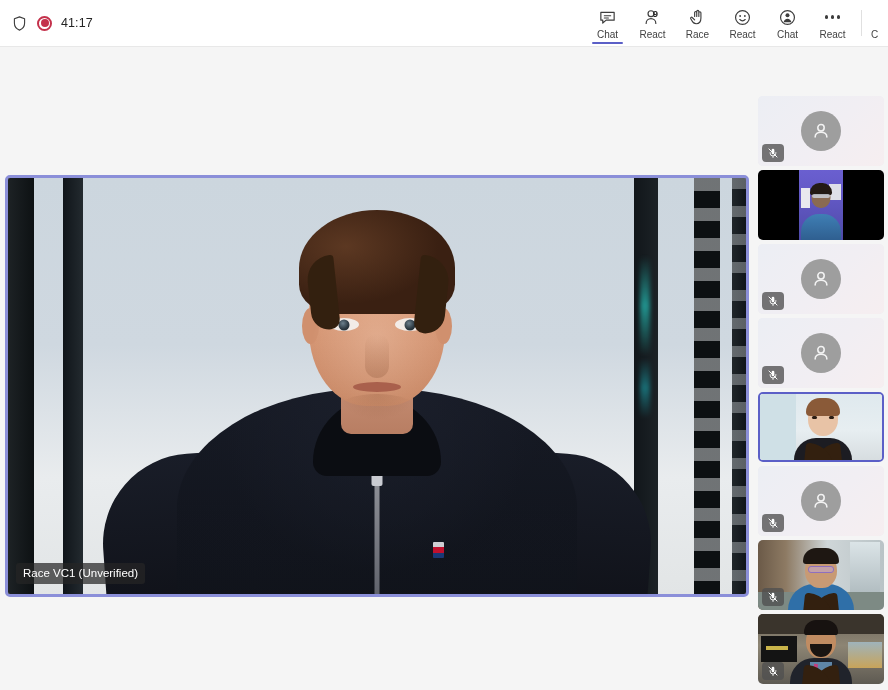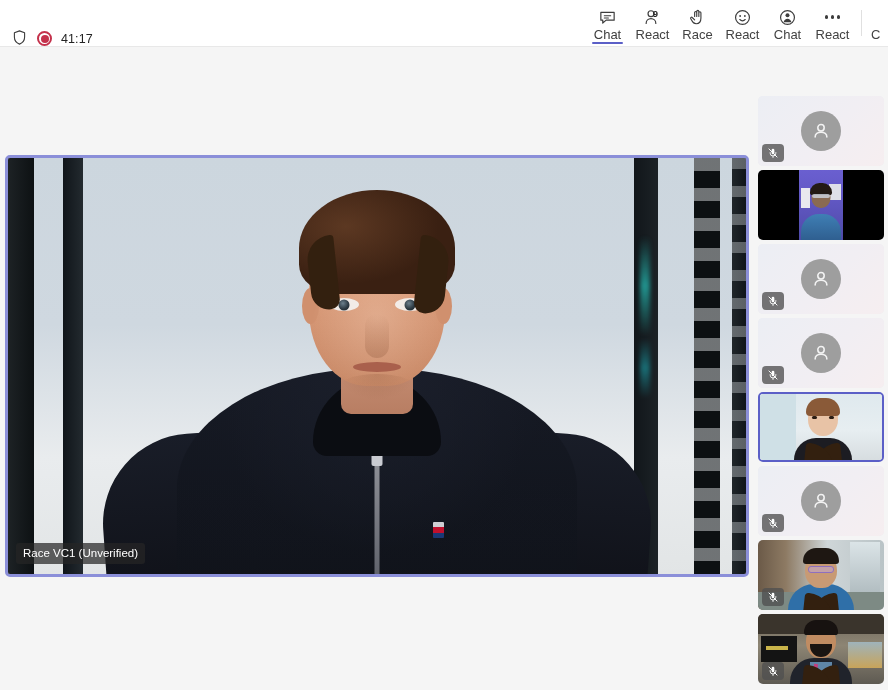--- a/index.html
+++ b/index.html
@@ -21,21 +21,21 @@
     width: 888px;
     height: 47px;
     background: #ffffff;
     border-bottom: 1px solid #e8e8e8;
     display: flex;
     align-items: center;
   }
 
   .topbar-left {
     display: flex;
-    align-items: flex-end;
+    align-items: center;
     gap: 9px;
     padding-left: 11px;
     height: 100%;
   }
 
   .shield-icon svg { display: block; }
 
   .rec-dot {
     width: 15px; height: 15px;
     border-radius: 50%;
@@ -75,21 +75,21 @@
     cursor: pointer;
   }
   .tb-item .tb-ico {
     height: 21px;
     display: flex;
     align-items: center;
     justify-content: center;
     position: relative;
   }
   .tb-item .tb-label {
-    font-size: 13px;
+    font-size: 10px;
     color: #424242;
     line-height: 12px;
     white-space: nowrap;
   }
   .tb-item.active .tb-label { color: #3d3d3d; }
   .tb-item.active::after {
     content: "";
     position: absolute;
     bottom: 3px;
     left: 7px; right: 7px;
@@ -136,21 +136,21 @@
     position: absolute;
     top: 47px; left: 0;
     width: 752px;
     height: 643px;
     background: #f5f5f5;
   }
 
   .main-tile {
     position: absolute;
     left: 5px;
-    top: 108px;
+    top: 128px;
     width: 744px;
     height: 422px;
     border: 3px solid #8b8fd9;
     border-radius: 5px;
     overflow: hidden;
     background: #000;
   }
 
   .video-scene {
     position: absolute;

